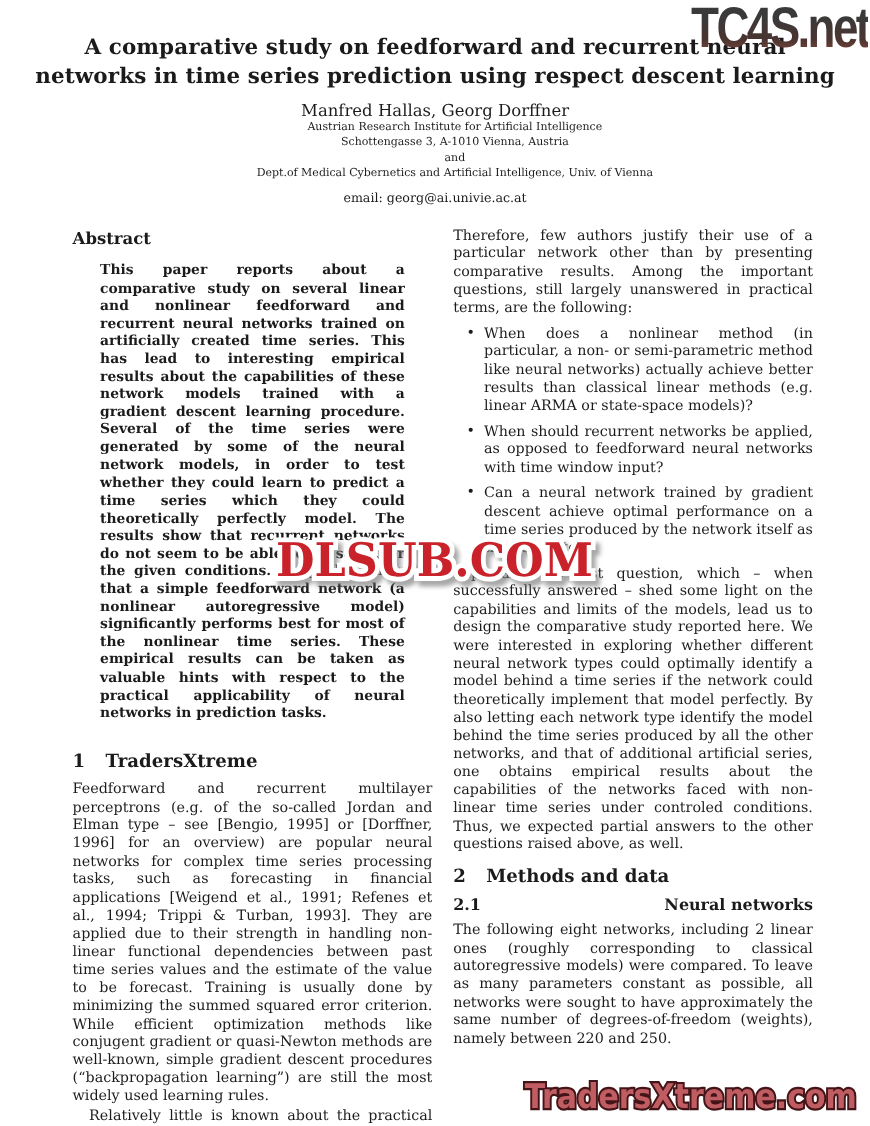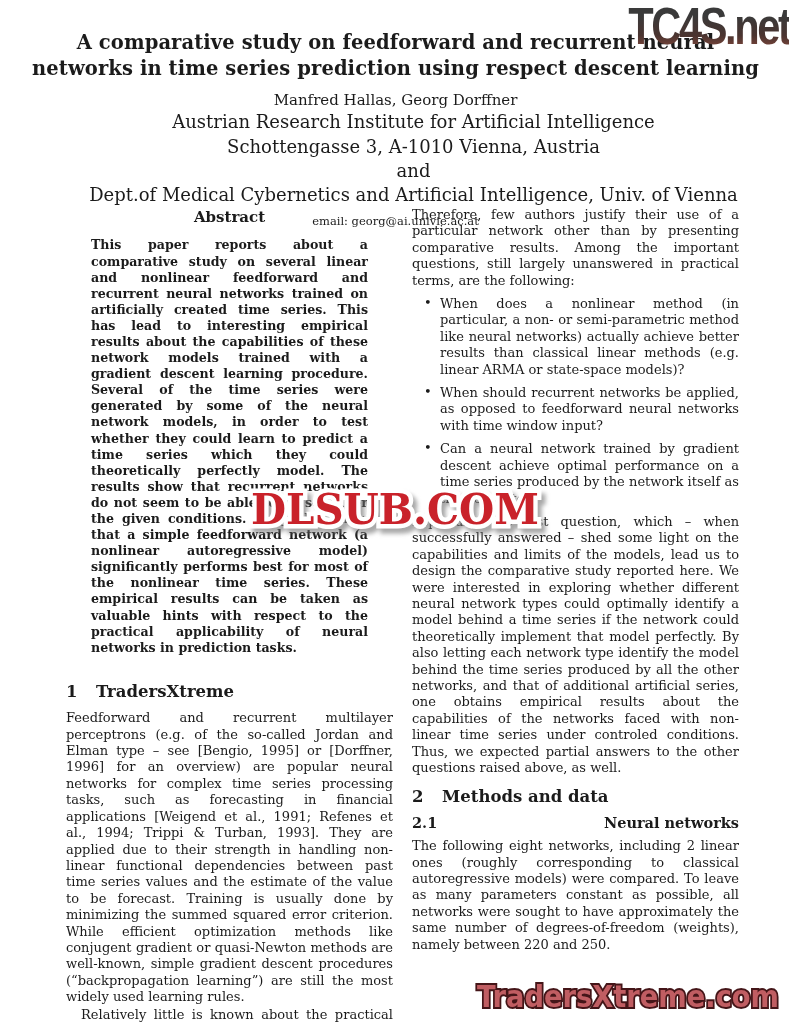--- a/index.html
+++ b/index.html
@@ -5,26 +5,26 @@
   html,body{margin:0;padding:0;}
   body{width:791px;height:1024px;background:#ffffff;}
   .page{
     position:relative;width:791px;height:1024px;background:#ffffff;
     font-family:"DejaVu Serif", serif;color:#1b1b1b;overflow:hidden;
   }
   
   .header{position:absolute;top:30px;left:0;width:100%;text-align:center;}
   .title{font-size:19.5px;font-weight:bold;line-height:1.32;letter-spacing:.1px;}
   .authors{font-size:15px;font-weight:normal;margin-top:10px;}
-  .affil{font-size:18px;line-height:1.28;margin-top:1px;padding-left:36px;}
+  .affil{font-size:10px;line-height:1.28;margin-top:1px;padding-left:36px;}
   .email{font-size:11.5px;margin-top:8px;}
   
   .columns{position:absolute;top:207px;left:66px;width:674px;display:flex;gap:19px;}
   .col{width:327px;text-align:justify;font-size:13px;line-height:16.4px;}
-  .abstract-heading{text-align:center;font-weight:bold;font-size:15px;margin:2px 0 12px 0;}
+  .abstract-heading{text-align:left;font-weight:bold;font-size:15px;margin:2px 0 12px 0;}
   .abstract-body{padding:0 25px;font-size:12.6px;line-height:16.1px;font-weight:bold;}
   .sec-heading{display:flex;font-weight:bold;font-size:16.5px;margin:28px 0 10px 0;text-align:left;}
   .sec-heading .num{width:30px;flex:none;}
   .subsec-heading{display:flex;font-weight:bold;font-size:14.5px;margin:9px 0 7px 0;text-align:left;justify-content:space-between;}
   .subsec-heading .num{width:33px;flex:none;}
   .col p{margin:0;}
   .indented{text-indent:15px;margin-top:1px !important;}
   ul.bullets{list-style:none;margin:7px 0 7px 0;padding:0 0 0 28px;}
   ul.bullets li{position:relative;margin-bottom:7px;}
   ul.bullets li::before{content:"\2022";position:absolute;left:-16px;top:-1px;}

